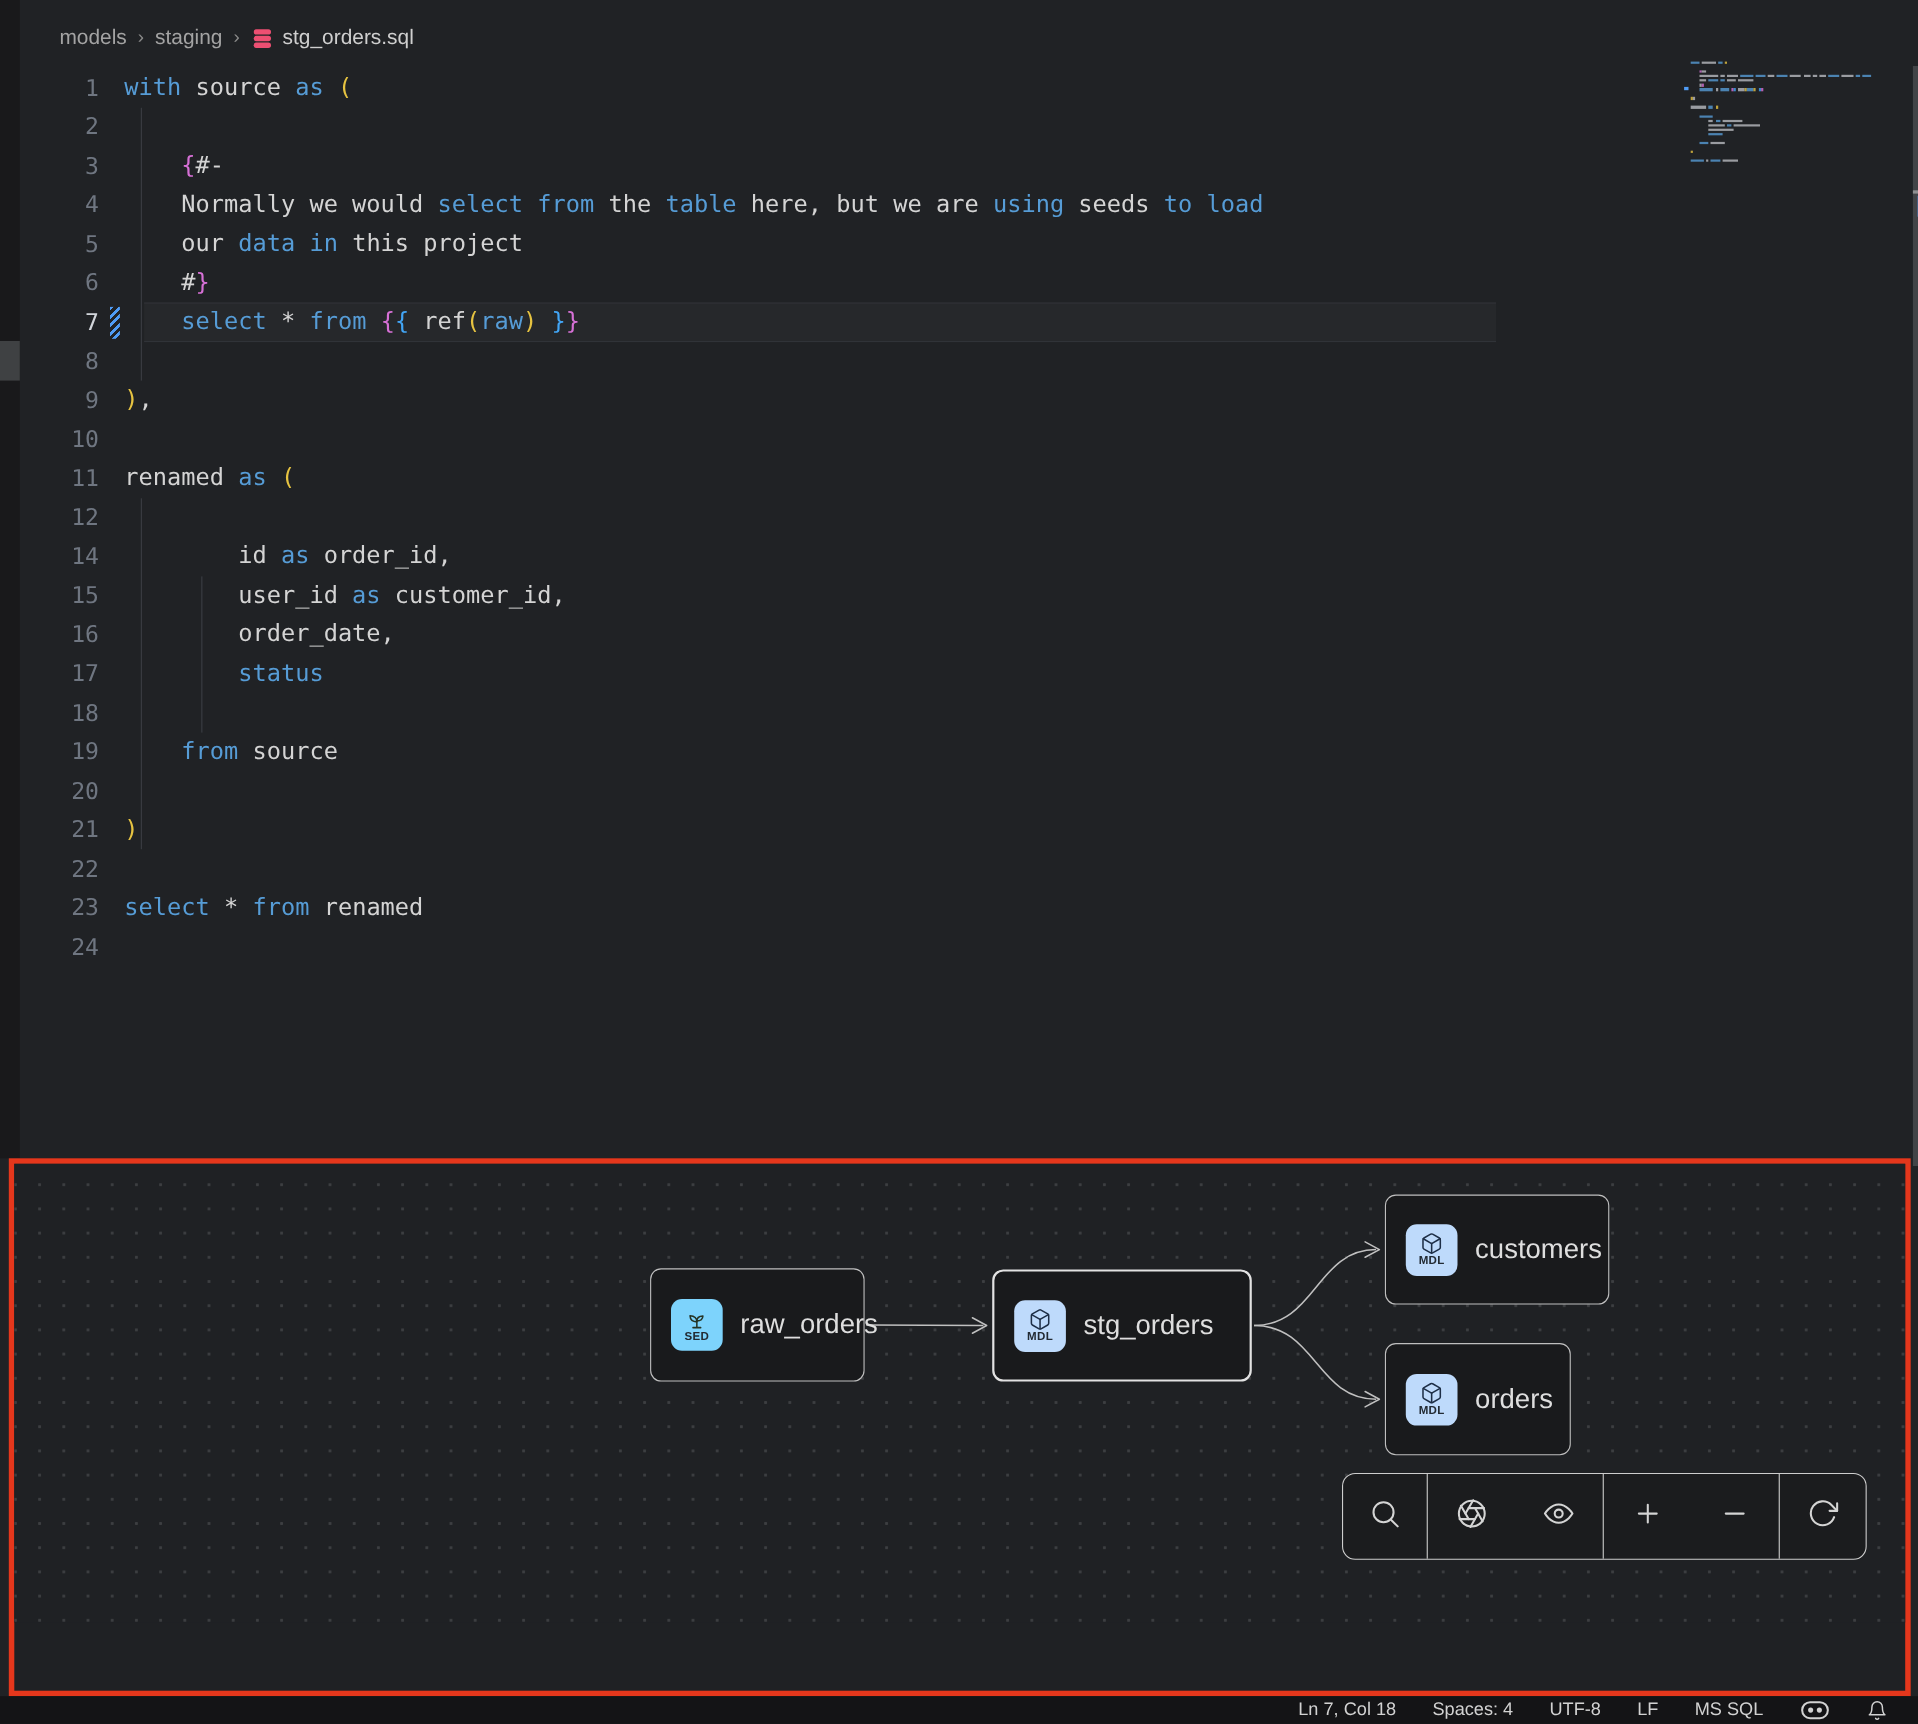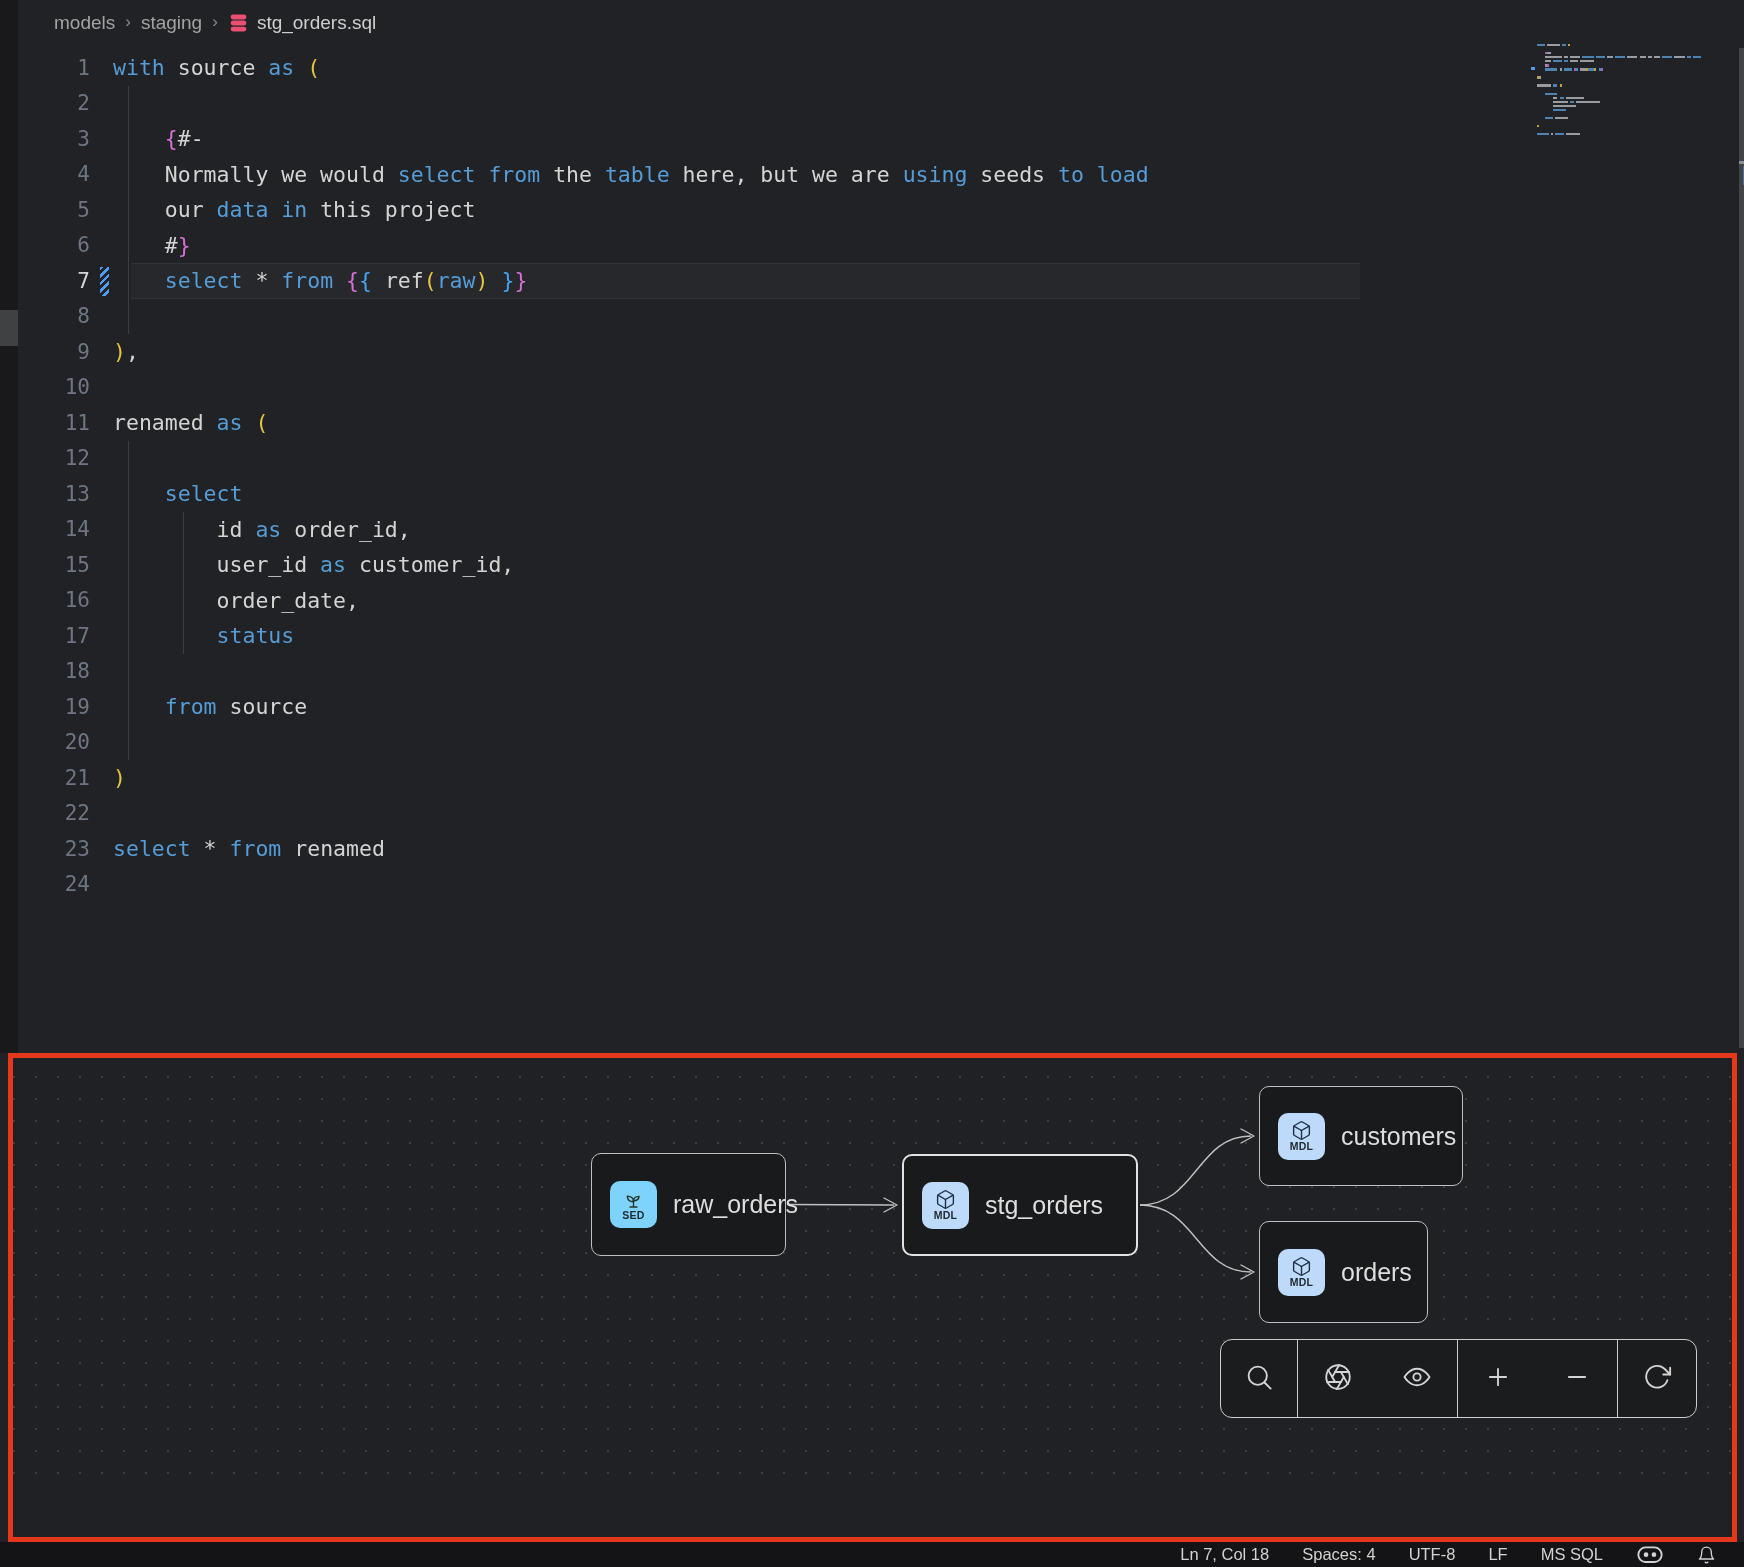--- a/index.html
+++ b/index.html
@@ -13,21 +13,21 @@
   .activity-notch{ position:absolute; left:0; top:310px; width:18px; height:36px; background:#3f4143; }
 
   
   .breadcrumb{ position:absolute; left:36px; top:8px; height:30px; display:flex; align-items:center; gap:10px;
     font-size:19px; color:#a3a3a3; }
   .breadcrumb .sep{ color:#8a8a8a; font-size:17px; transform:translateY(-1px); }
   .breadcrumb .file{ color:#cfcfcf; display:flex; align-items:center; gap:8px; }
   .db-icon svg{ display:block; }
 
   
-  .editor{ position:absolute; left:18px; top:0; right:0; height:1053px; }
+  .editor{ position:absolute; left:18px; top:12px; right:0; height:1053px; }
   .code-rows{ position:absolute; left:0; top:50px; right:0; }
   .row{ position:relative; height:35.5px; display:flex; align-items:center;
         font-family:"DejaVu Sans Mono","Liberation Mono",monospace; font-size:21.5px; }
   .row .num{ width:72px; text-align:right; color:#6f7681; flex:0 0 72px; font-size:21px; }
   .row .txt{ margin-left:23px; white-space:pre; color:#d4d4d4; position:relative; z-index:2; }
   .row.cur .num{ color:#d2d6db; }
   .cur-line-bg{ position:absolute; left:113px; width:1229px; height:35.5px; background:#26282b;
                 border-top:1px solid #303338; border-bottom:1px solid #303338; z-index:1; }
   .git-marker{ position:absolute; left:82px; width:9px; height:29px; z-index:3;
     background:repeating-linear-gradient(135deg,#4f9cf5 0 2.6px,#202225 2.6px 5.4px); }
@@ -160,24 +160,20 @@
           <span class="num">10</span>
           <span class="txt"></span>
         </div>
         <div class="row">
           <span class="num">11</span>
           <span class="txt"><span class="tok-t">renamed </span><span class="tok-kw">as</span><span class="tok-t"> </span><span class="tok-y">(</span></span>
         </div>
         <div class="row">
           <span class="num">12</span>
           <span class="txt"></span>
-        </div>
-        <div class="row">
-          <span class="num">13</span>
-          <span class="txt"><span class="tok-t">    </span><span class="tok-kw">select</span></span>
         </div>
         <div class="row">
           <span class="num">14</span>
           <span class="txt"><span class="tok-t">        id </span><span class="tok-kw">as</span><span class="tok-t"> order_id,</span></span>
         </div>
         <div class="row">
           <span class="num">15</span>
           <span class="txt"><span class="tok-t">        user_id </span><span class="tok-kw">as</span><span class="tok-t"> customer_id,</span></span>
         </div>
         <div class="row">

